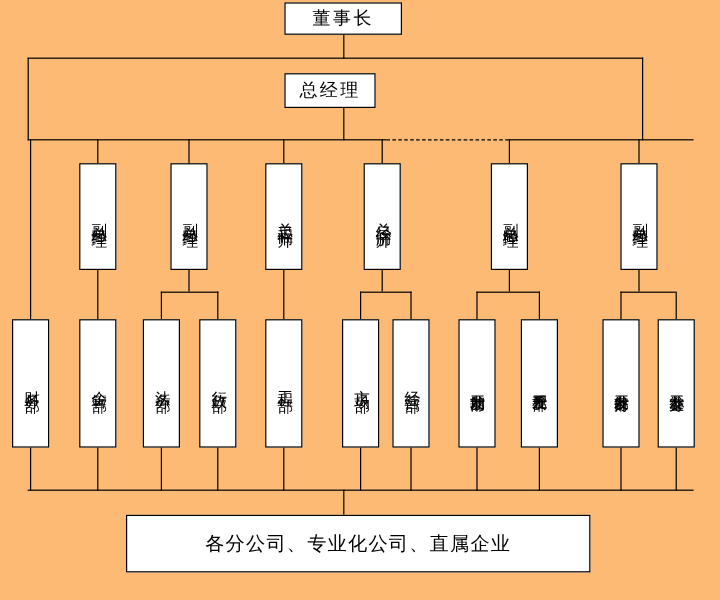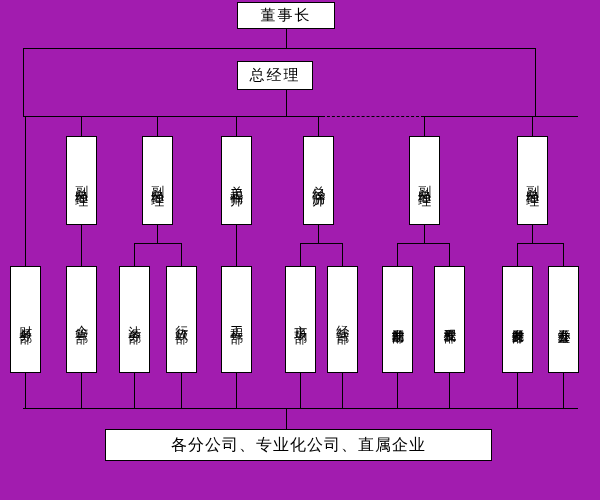--- a/index.html
+++ b/index.html
@@ -7,21 +7,21 @@
     padding: 0;
     background: #ffffff;
   }
   body {
     font-family: "DejaVu Sans", "Liberation Sans", sans-serif;
   }
   #chart-root {
     position: relative;
     width: 600px;
     height: 500px;
-    background: #a21caf;
+    background: #fdba74;
     overflow: hidden;
   }
 
   
   .ln {
     position: absolute;
     background: #000000;
   }
   .ln.h { height: 1px; }
   .ln.v { width: 1px; }
@@ -188,17 +188,17 @@
   <div class="ln v" style="left:342px; top:373px; height:36px;"></div>
   <div class="ln v" style="left:397px; top:373px; height:36px;"></div>
   <div class="ln v" style="left:449px; top:373px; height:36px;"></div>
   <div class="ln v" style="left:517px; top:373px; height:36px;"></div>
   <div class="ln v" style="left:563px; top:373px; height:36px;"></div>
 
   <div class="ln h" style="left:23px; top:408px; width:555px;"></div>
 
   <div class="ln v" style="left:286px; top:408px; height:21px;"></div>
 
-  <div class="bx wide" style="left:105px; top:429px; width:387px; height:32px;">
+  <div class="bx wide" style="left:105px; top:429px; width:387px; height:48px;">
     <span>各分公司、专业化公司、直属企业</span>
   </div>
 
 </div>
 
 </body></html>

